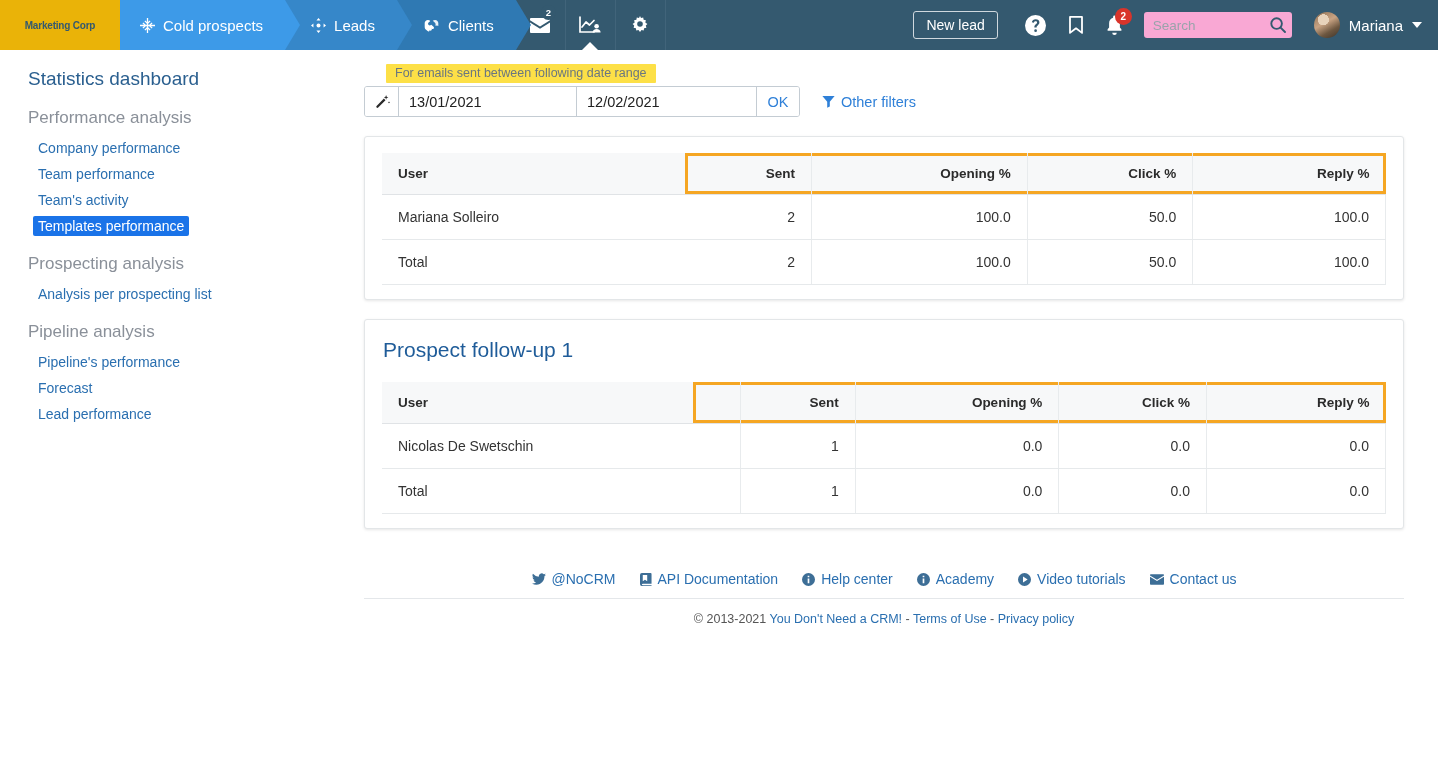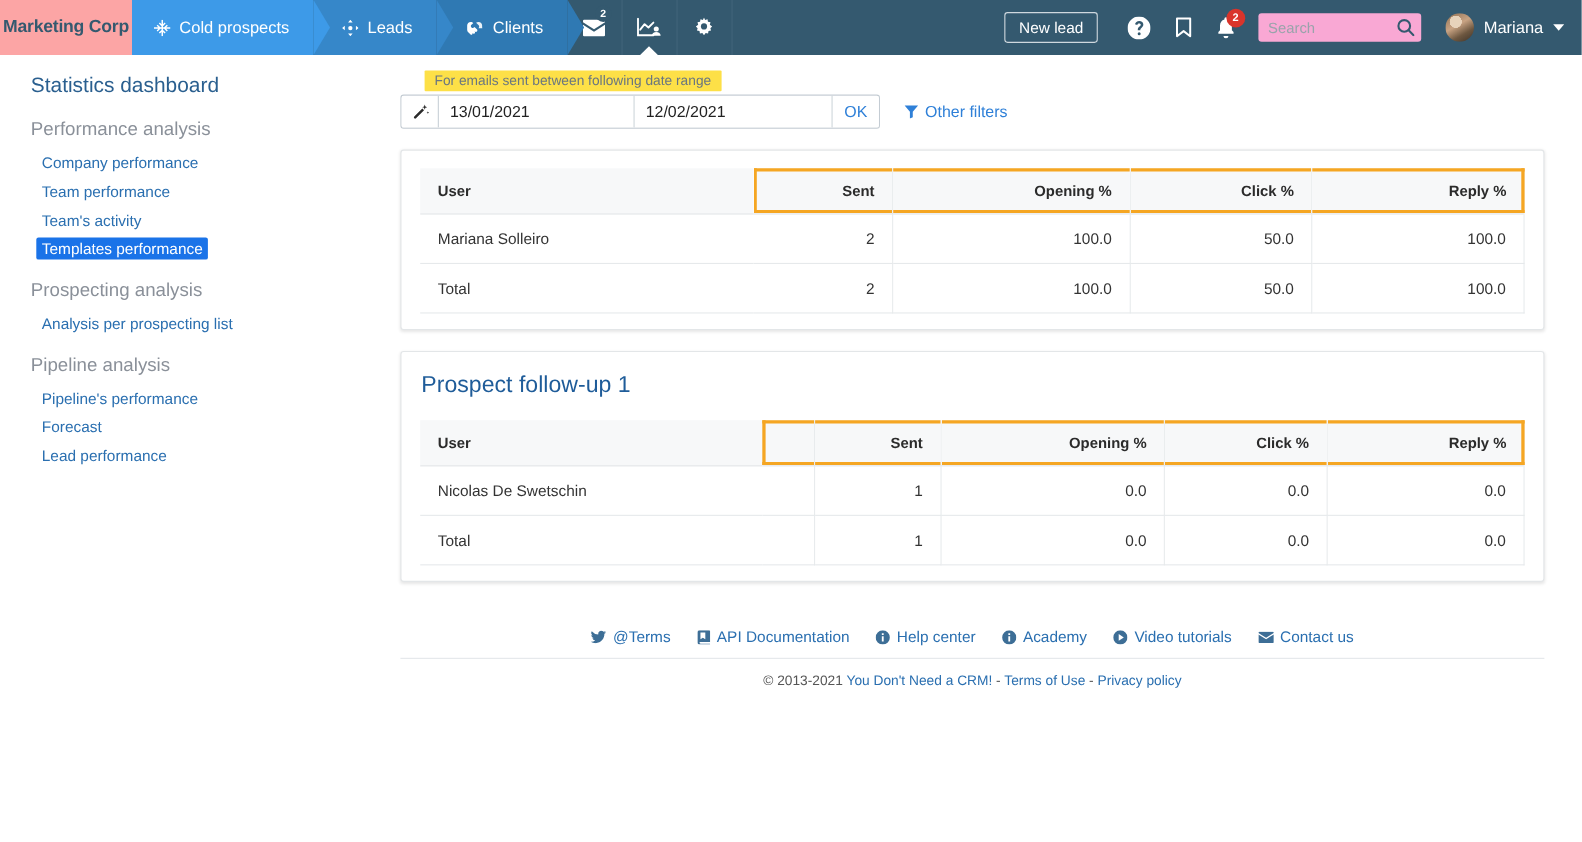--- a/index.html
+++ b/index.html
@@ -18,26 +18,26 @@
   .navbar {
     height: 50px;
     background: #34596f;
     display: flex;
     align-items: stretch;
     position: relative;
     z-index: 20;
   }
   .brand {
     width: 120px;
-    background: #fca5a5;
+    background: #eab308;
     color: #34596f;
     display: flex;
     align-items: center;
     justify-content: center;
-    font-size: 16px;
+    font-size: 10px;
     font-weight: bold;
     letter-spacing: -0.2px;
     flex: 0 0 120px;
   }
   .nav-seg {
     display: flex;
     align-items: center;
     gap: 8px;
     color: #fff;
     font-size: 15px;
@@ -624,21 +624,21 @@
     </div>
 
     <div class="footer">
       <div class="footer-links">
         <a>
           <span>
             <svg width="14" height="12" viewBox="0 0 16 13" fill="#3d6e96">
               <path d="M16 1.6a6.4 6.4 0 0 1-1.9.5c.7-.4 1.2-1 1.4-1.8-.6.4-1.3.7-2.1.8A3.3 3.3 0 0 0 7.8 4a9.3 9.3 0 0 1-6.7-3.4 3.3 3.3 0 0 0 1 4.4 3.2 3.2 0 0 1-1.5-.4 3.3 3.3 0 0 0 2.6 3.2 3.3 3.3 0 0 1-1.5.1 3.3 3.3 0 0 0 3 2.3A6.6 6.6 0 0 1 0 11.5a9.3 9.3 0 0 0 5 1.5c6 0 9.4-5.1 9.2-9.7A6.6 6.6 0 0 0 16 1.6z"></path>
             </svg>
           </span>
-          <span>@Terms</span>
+          <span>@NoCRM</span>
         </a>
         <a>
           <span>
             <svg width="12" height="13" viewBox="0 0 13 14" fill="#3d6e96">
               <path d="M2 0h9.5a1 1 0 0 1 1 1v10.5H3.2c-.7 0-1.2.3-1.2.8s.5.8 1.2.8h9.3V14H2a2 2 0 0 1-2-2V2a2 2 0 0 1 2-2zm1 2.2v6.6l2.4-1.5 2.4 1.5V2.2z"></path>
             </svg>
           </span>
           <span>API Documentation</span>
         </a>
         <a>

